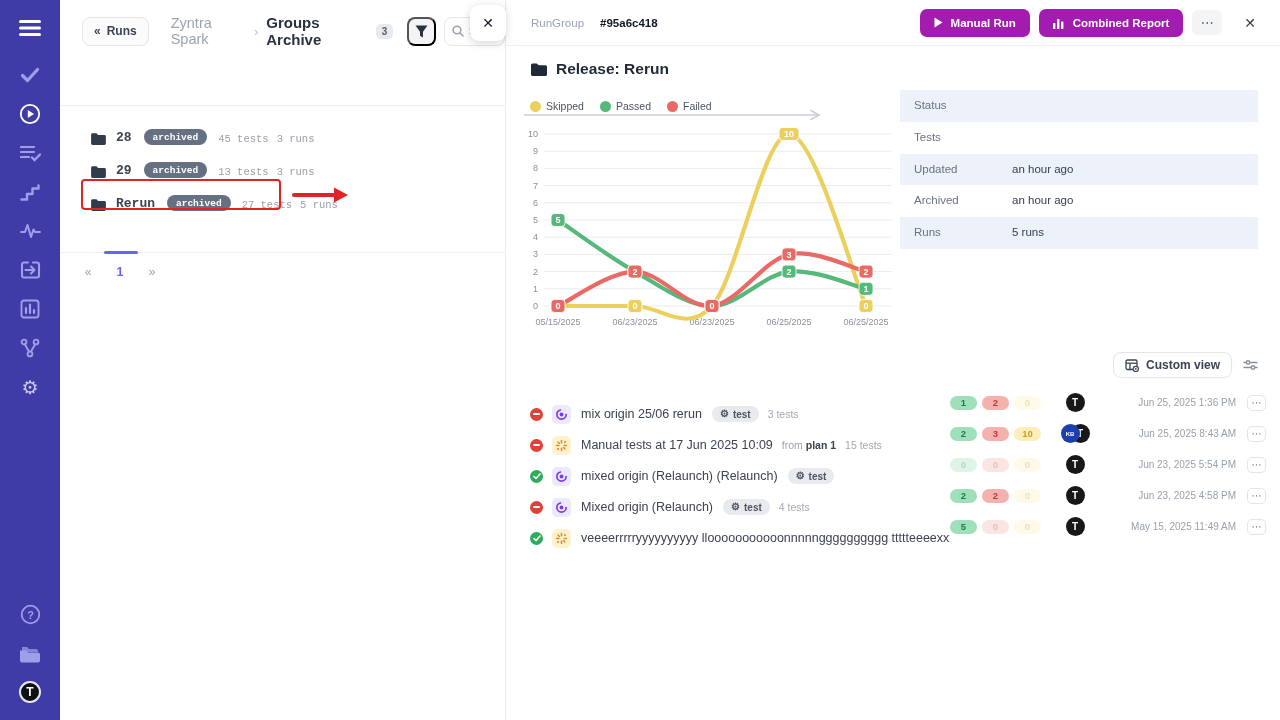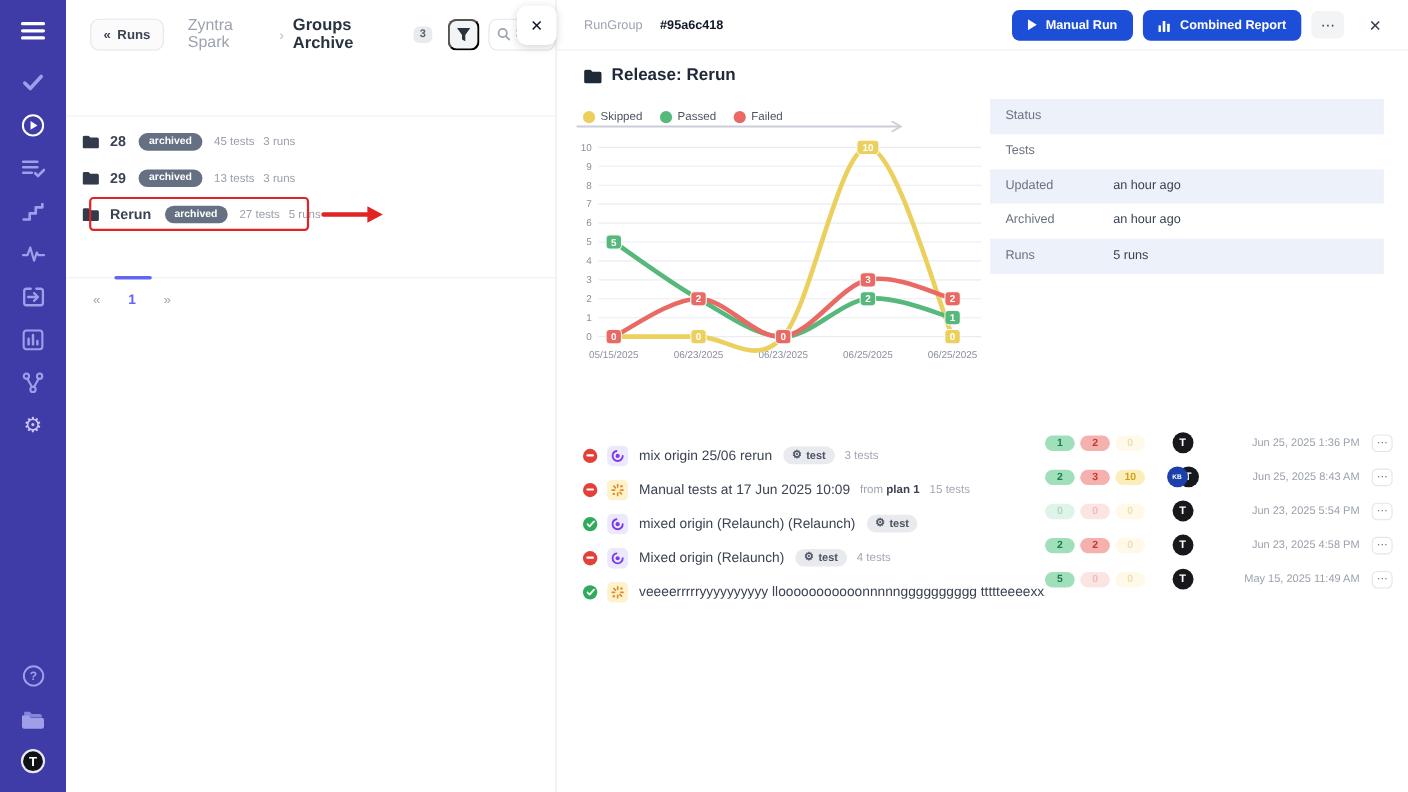--- a/index.html
+++ b/index.html
@@ -22,21 +22,21 @@
   .crumb-sep { margin:0 8px; color:#b9bfc9; font-size:13px; }
   .crumb-current { font-size:15px; font-weight:bold; color:#29323f; }
   .crumb-count { margin-left:8px; background:#e8eaee; color:#555e6b; font-size:10px; font-weight:bold; border-radius:5px; padding:2px 6px; }
   .filter-btn { margin-left:14px; width:31px; height:29px; background:#f3f4f6; border-radius:8px; display:flex; align-items:center; justify-content:center; cursor:pointer; color:#29323f; }
   .search-box { margin-left:8px; width:66px; height:29px; border:1px solid #e3e6ea; border-radius:8px; display:flex; align-items:center; gap:5px; padding:0 7px; overflow:hidden; color:#9ca3af; }
   .search-box .ph { font-size:11.5px; white-space:nowrap; }
   .close-card { position:absolute; top:5px; left:410px; width:36px; height:36px; background:#fff; border-radius:9px; box-shadow:0 2px 8px rgba(20,24,40,.18); display:flex; align-items:center; justify-content:center; font-size:14px; color:#111827; cursor:pointer; z-index:15; }
   .lp-divider { position:absolute; top:105px; left:0; right:0; border-top:1px solid #eef0f3; }
 
   .group-list { position:absolute; top:112px; left:0; right:0; }
-  .group-row { height:33px; display:flex; align-items:center; padding-left:15px; cursor:pointer; }
+  .group-row { height:33px; display:flex; align-items:flex-end; padding-left:31px; cursor:pointer;font-family:Liberation Mono, monospace; }
   .group-row .g-name { margin-left:10px; font-size:13px; font-weight:bold; color:#3b4352; }
   .pill-archived { margin-left:12px; background:#667083; color:#fff; font-size:9.5px; font-weight:bold; border-radius:9px; padding:2.5px 9px; }
   .g-meta { margin-left:11px; font-size:10.5px; color:#9aa0ab; }
   .g-meta + .g-meta { margin-left:8px; }
 
   .annot-rect { position:absolute; left:21px; top:179px; width:200px; height:31px; border:2.5px solid #e02424; border-radius:4px; pointer-events:none; z-index:5; }
   .annot-arrow { position:absolute; left:232px; top:186px; z-index:5; pointer-events:none; }
 
   .lp-pagination { position:absolute; top:252px; left:0; right:0; border-top:1px solid #eef0f3; }
   .page-active-bar { position:absolute; top:-2px; left:44px; width:34px; height:3px; background:#6366f1; border-radius:2px; }
@@ -44,21 +44,21 @@
   .page-items span { width:16px; text-align:center; cursor:pointer; }
   .pg-arrow { color:#9ca3af; font-size:12px; }
   .pg-num { color:#6366f1; font-size:12.5px; font-weight:bold; }
 
   
   .detail { position:absolute; left:506px; top:0; width:774px; height:629px; background:#fff; }
   .dt-header { position:absolute; top:0; left:0; right:0; height:46px; border-bottom:1px solid #eef0f3; display:flex; align-items:center; padding:0 20px 0 25px; }
   .dt-id-label { font-size:11.5px; color:#9ca3af; }
   .dt-id { font-size:11.5px; font-weight:bold; color:#111827; margin-left:16px; }
   .dt-actions { margin-left:auto; display:flex; align-items:center; gap:9px; }
-  .btn-primary { background:#1d4ed8; color:#fff; font-size:11.5px; font-weight:bold; border:none; border-radius:7px; height:28px; padding:0 14px; display:flex; align-items:center; gap:8px; cursor:pointer; }
+  .btn-primary { background:#a21caf; color:#fff; font-size:11.5px; font-weight:bold; border:none; border-radius:7px; height:28px; padding:0 14px; display:flex; align-items:center; gap:8px; cursor:pointer; }
   .btn-more { width:30px; height:25px; background:#f3f4f6; border:none; border-radius:6px; color:#374151; font-size:13px; line-height:1; cursor:pointer; }
   .dt-close { margin-left:9px; font-size:14px; color:#374151; cursor:pointer; padding:4px; }
 
   .dt-title { position:absolute; top:60px; left:25px; display:flex; align-items:center; gap:9px; font-size:15.5px; font-weight:bold; color:#1f2937; }
 
   
   .chart-wrap { position:absolute; top:90px; left:6px; width:392px; height:256px; }
   .legend { position:absolute; top:10px; left:18px; display:flex; gap:16px; align-items:center; z-index:2; }
   .legend-item { display:flex; align-items:center; gap:5px; font-size:10.5px; color:#4b5563; }
   .legend-dot { width:11px; height:11px; border-radius:50%; }
@@ -405,20 +405,40 @@
     <div class="info-row">
       <span class="info-label">Archived</span>
       <span class="info-value">an hour ago</span>
     </div>
     <div class="info-row alt">
       <span class="info-label">Runs</span>
       <span class="info-value">5 runs</span>
     </div>
   </div>
 
+  <div class="custom-view-row">
+    <button class="custom-view-btn">
+      <svg width="14" height="13" viewBox="0 0 14 13" fill="none" stroke="currentColor" stroke-width="1.3">
+          <rect x="1" y="1" width="11" height="9.5" rx="1.5"></rect>
+          <path d="M1 4.2 H12"></path>
+          <path d="M5 4.2 V10.5"></path>
+          <circle cx="10.8" cy="10" r="2.6" fill="#fff" stroke-width="1.2"></circle>
+          <circle cx="10.8" cy="10" r="0.9" fill="currentColor" stroke="none"></circle>
+        </svg>
+      <span>Custom view</span>
+    </button>
+    <span class="sliders-ic">
+      <svg width="15" height="12" viewBox="0 0 15 12" fill="none" stroke="currentColor" stroke-width="1.4" stroke-linecap="round">
+          <path d="M1 3.5 H14"></path>
+          <circle cx="5" cy="3.5" r="1.7" fill="#fff"></circle>
+          <path d="M1 8.5 H14"></path>
+          <circle cx="10" cy="8.5" r="1.7" fill="#fff"></circle>
+        </svg>
+    </span>
+  </div>
 
   <div class="run-list" id="run-list">
       <div class="run-row">
         <div class="run-left">
           <div class="st-ic st-failed">
             <span class="st-bar"></span>
           </div>
           <div class="type-ic type-origin">
             <svg width="13" height="13" viewBox="0 0 13 13">
               <circle cx="6.5" cy="6.5" r="4.6" stroke="#7c3aed" stroke-width="1.7" fill="none" stroke-dasharray="20 9" stroke-linecap="round"></circle>

